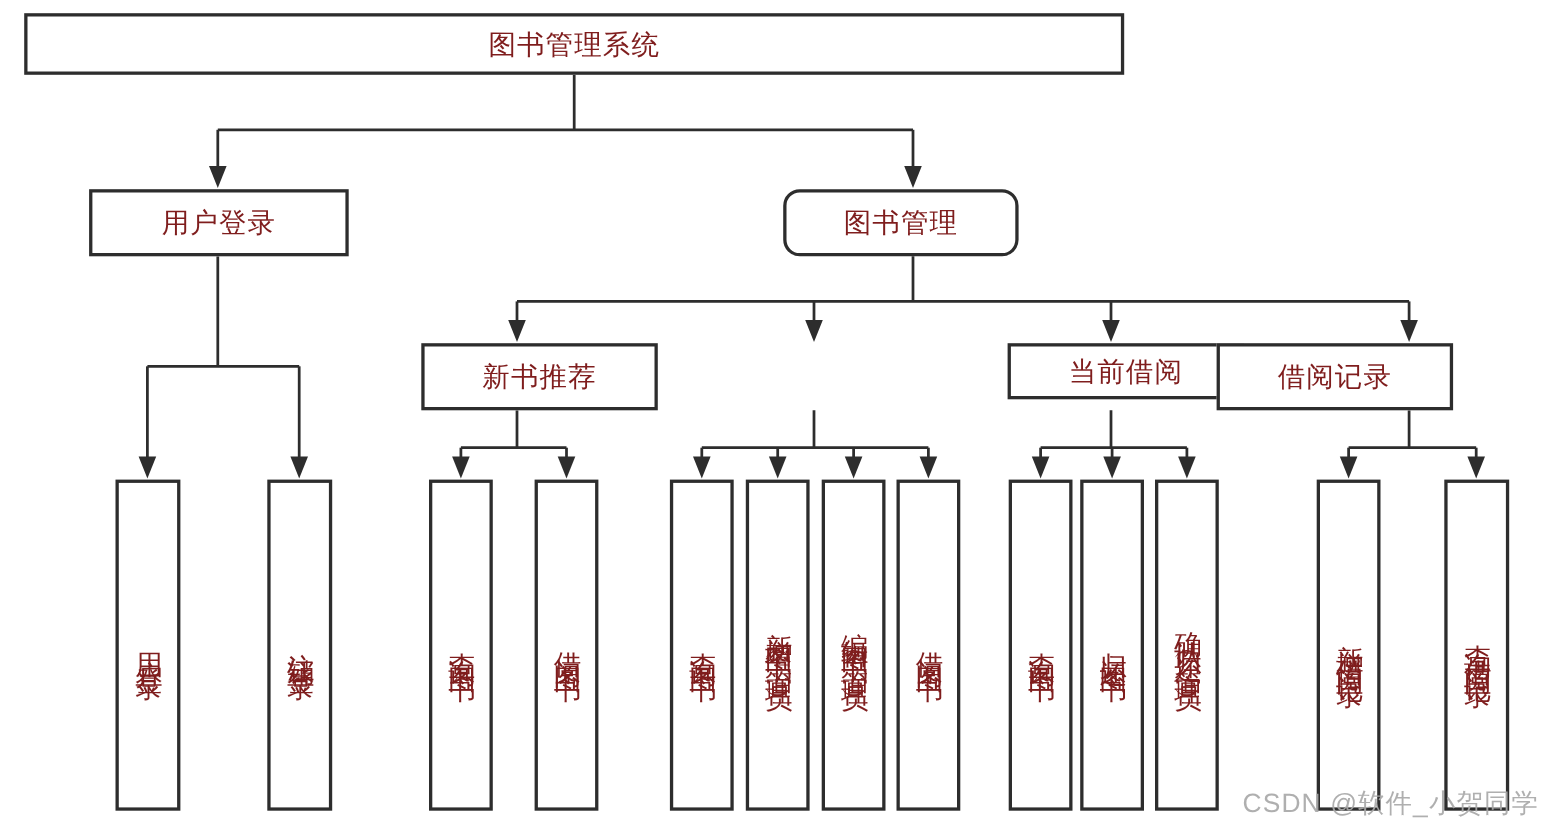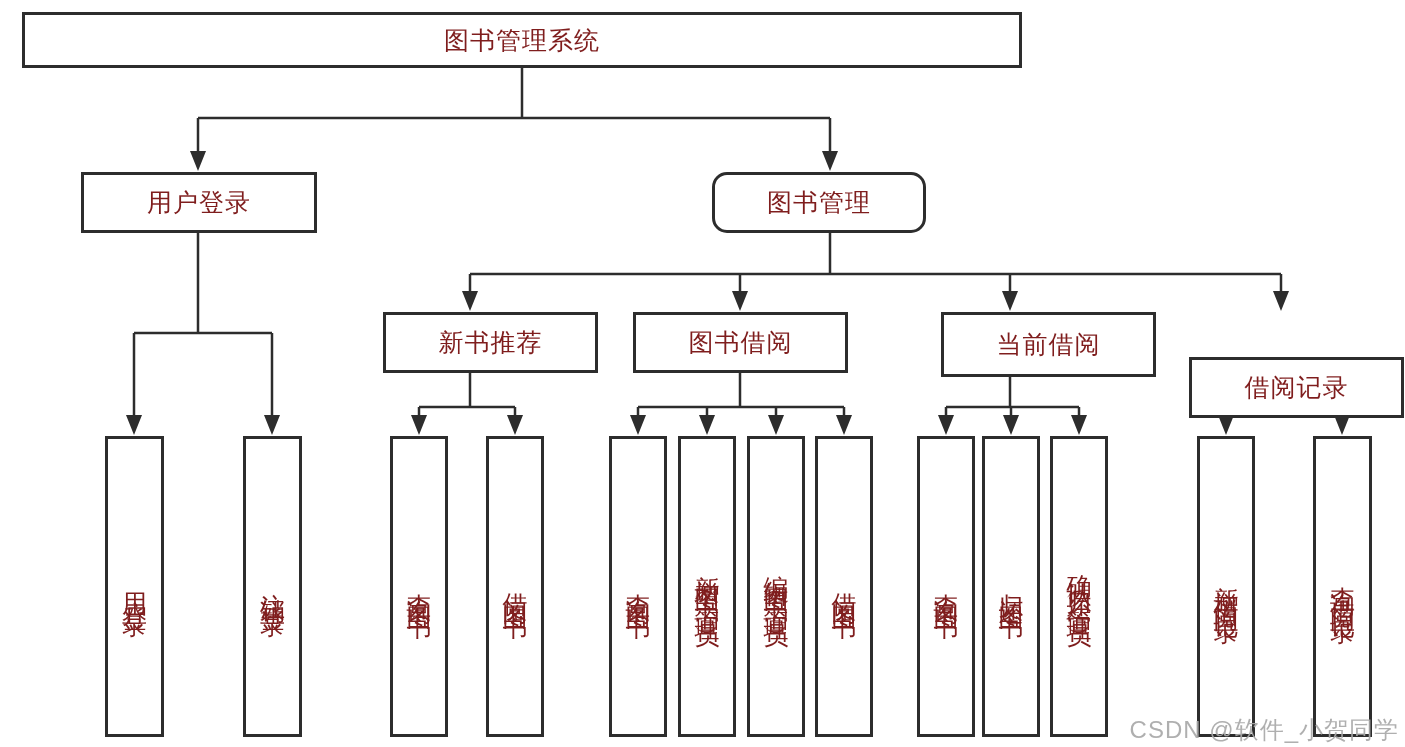--- a/index.html
+++ b/index.html
@@ -83,23 +83,22 @@
         <polygon points="1334,415 1350,415 1342,435" class="arrowhead"></polygon>
       </g>
   </svg>
 
   <div class="node" style="left:22px;top:12px;width:1000px;height:56px;">图书管理系统</div>
 
   <div class="node" style="left:81px;top:172px;width:236px;height:61px;">用户登录</div>
   <div class="node" style="left:712px;top:172px;width:214px;height:61px;border-radius:15px;">图书管理</div>
 
   <div class="node" style="left:363px;top:312px;width:215px;height:61px;margin-left:20px;">新书推荐</div>
-  <div class="node" style="left:633px;top:312px;width:215px;height:61px;">图书借阅</div>
-  <div class="node" style="left:941px;top:312px;width:215px;height:65px;">当前借阅</div>
-  <div class="node" style="left:1189px;top:312px;width:215px;height:61px;margin-top:45px;">借阅记录</div>
+  <div class="node" style="left:916px;top:312px;width:215px;height:51px;">当前借阅</div>
+  <div class="node" style="left:1106px;top:312px;width:215px;height:61px;">借阅记录</div>
 
   <div class="node leaf" style="left:105px;top:436px;width:59px;height:301px;">用户登录</div>
   <div class="node leaf" style="left:243px;top:436px;width:59px;height:301px;">注销登录</div>
 
   <div class="node leaf" style="left:390px;top:436px;width:58px;height:301px;">查询图书</div>
   <div class="node leaf" style="left:486px;top:436px;width:58px;height:301px;">借阅图书</div>
 
   <div class="node leaf" style="left:609px;top:436px;width:58px;height:301px;">查询图书</div>
   <div class="node leaf" style="left:678px;top:436px;width:58px;height:301px;">新增图书（管理员）</div>
   <div class="node leaf" style="left:747px;top:436px;width:58px;height:301px;">编辑图书（管理员）</div>

